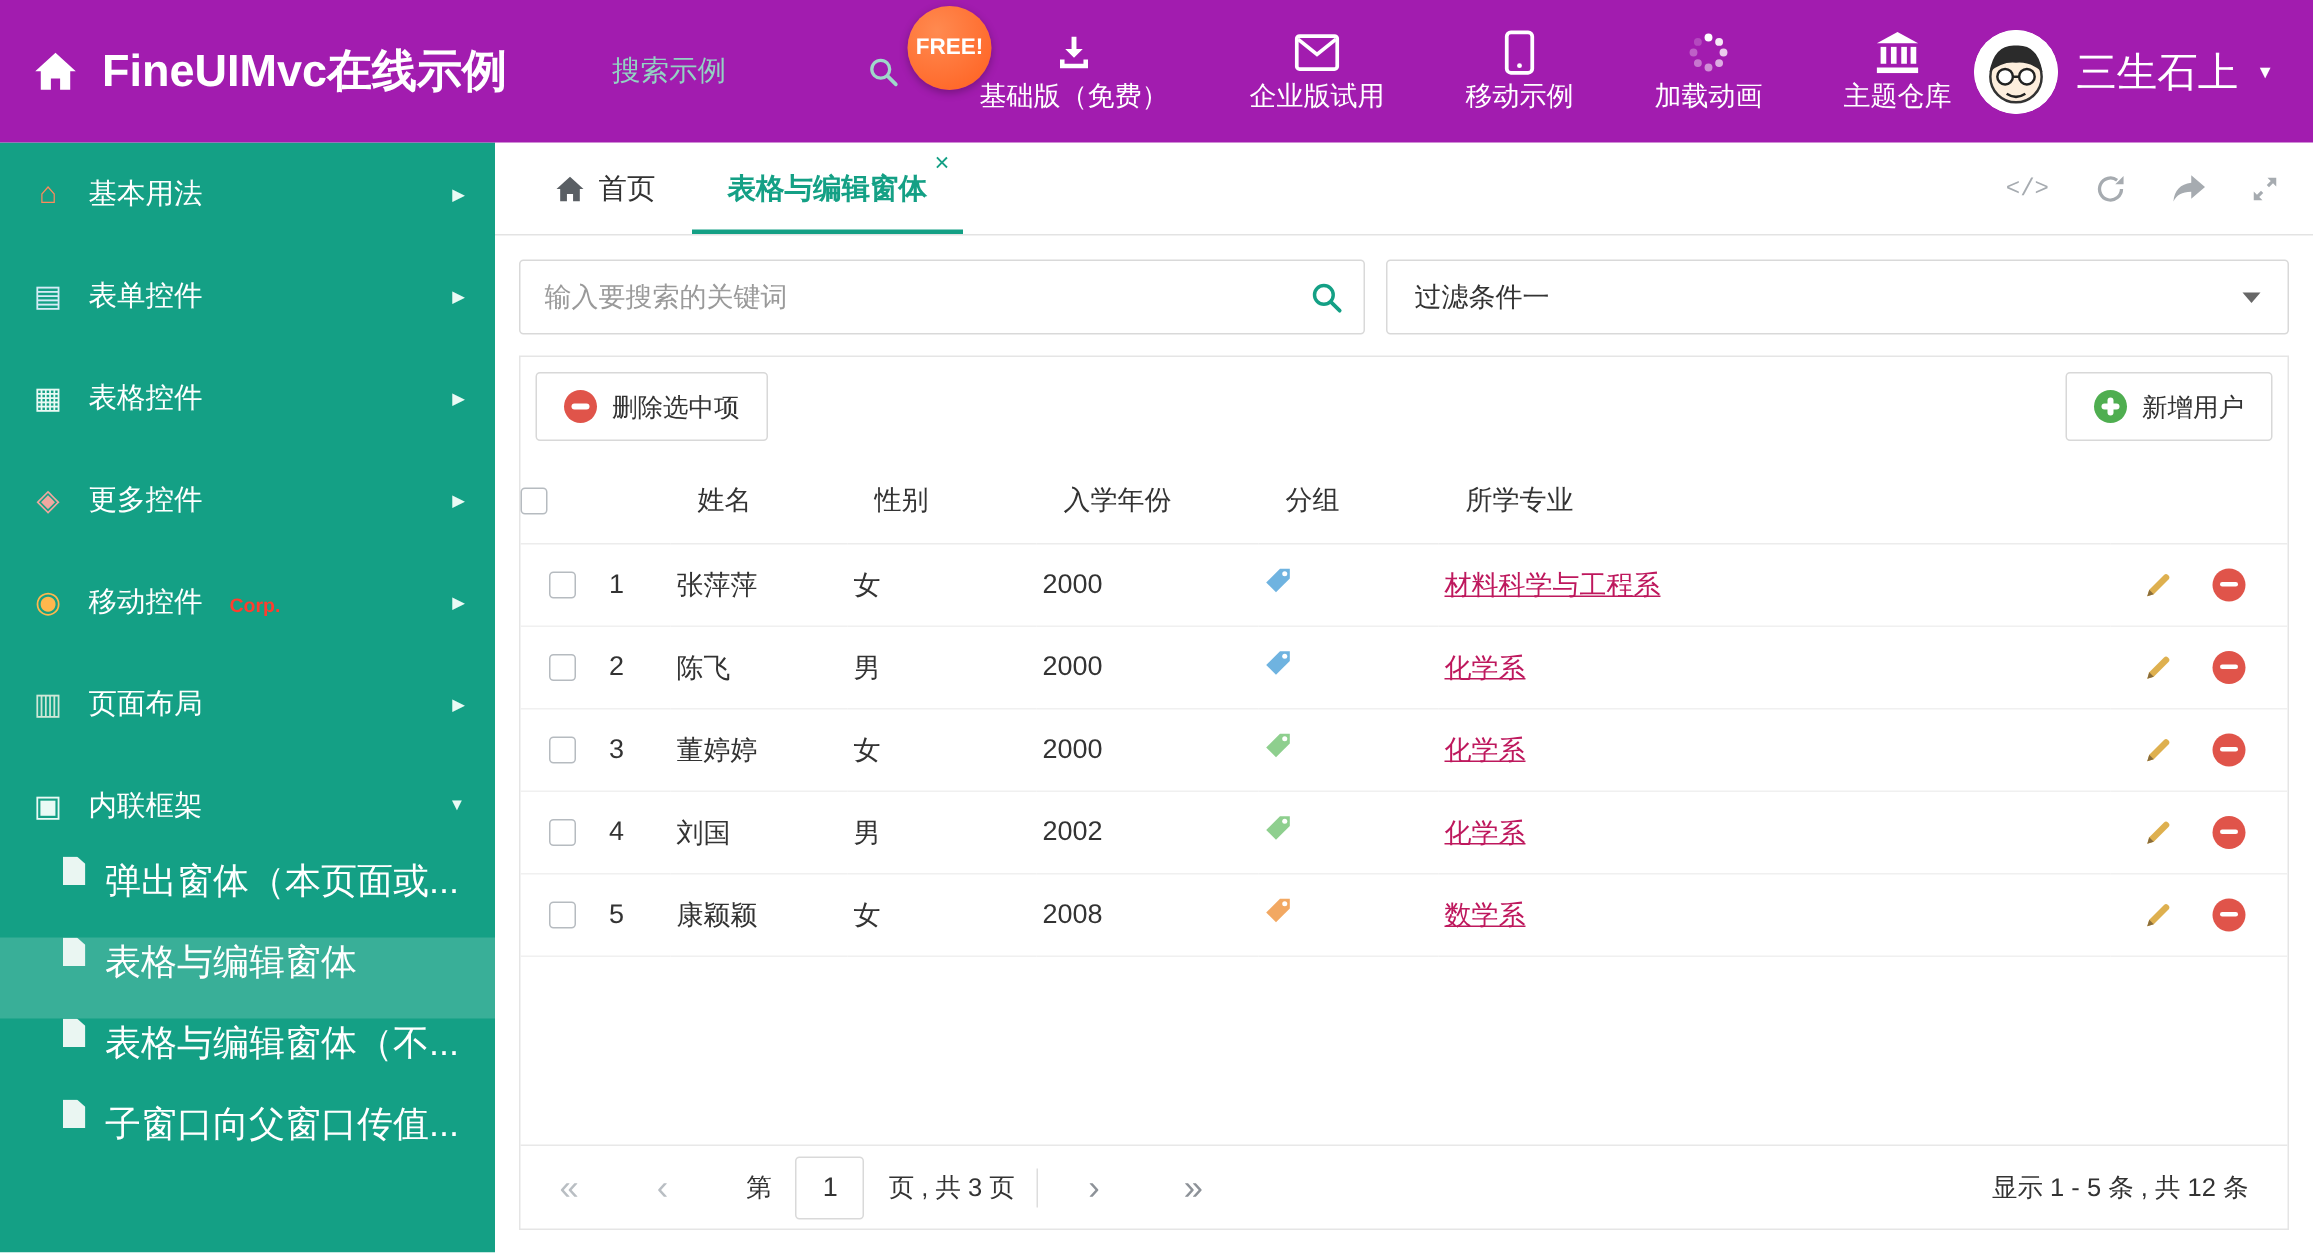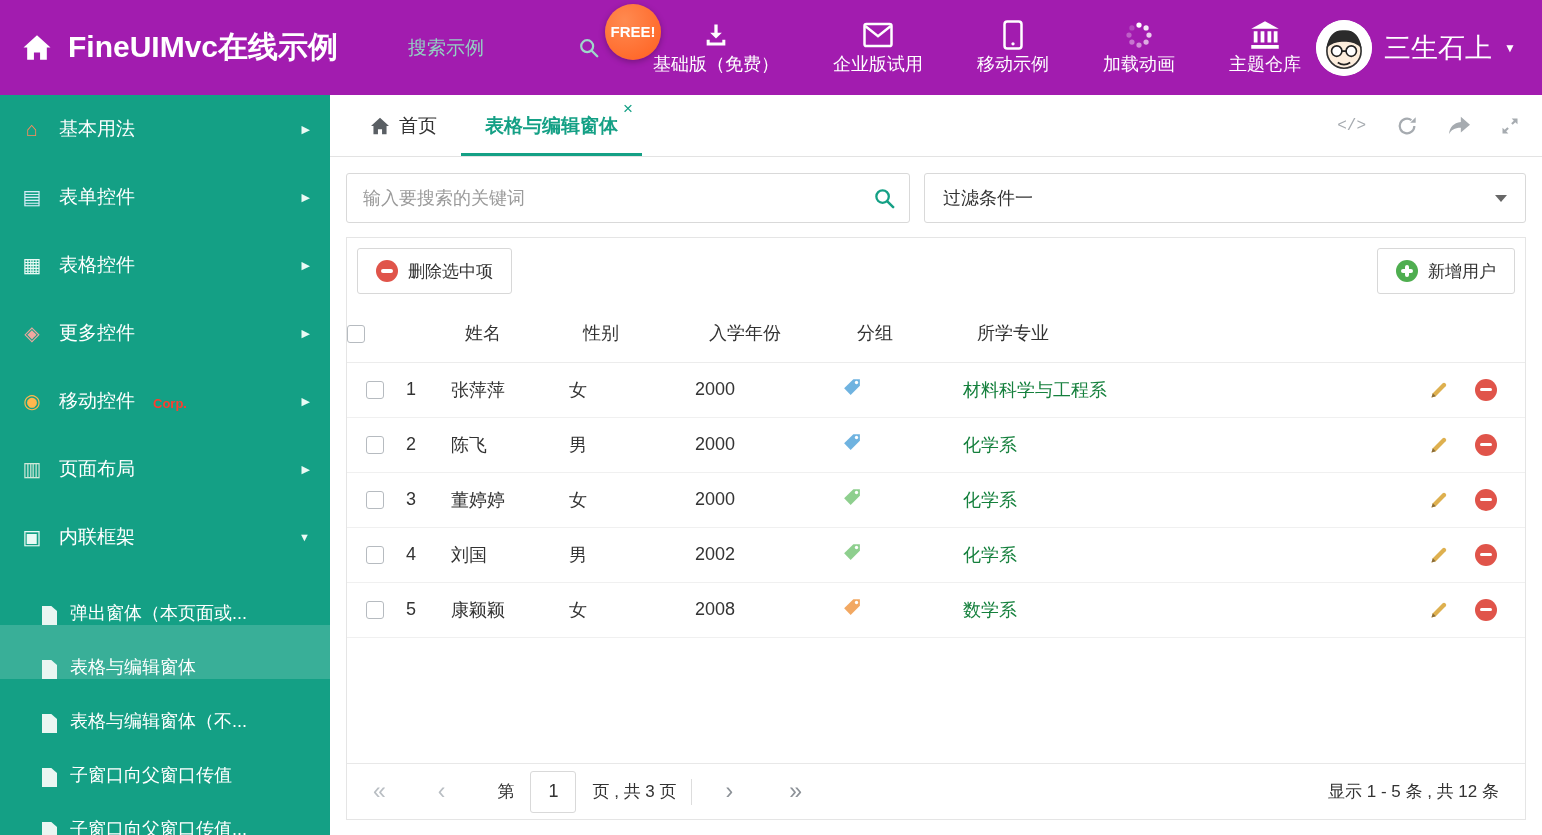--- a/index.html
+++ b/index.html
@@ -26,21 +26,21 @@
   .avatar{width:56px;height:56px;border-radius:50%;overflow:hidden;background:#fff;flex:none}
 
   
   .layout{display:flex;height:740px}
   .sidebar{width:330px;background:#14a085;flex:none;color:#fff;overflow:hidden}
   .side-item{height:68px;display:flex;align-items:center;gap:15px;padding:0 20px;font-size:19px;cursor:pointer}
   .side-icon{width:24px;text-align:center;font-size:20px;flex:none}
   .ic1{color:#ff8a5c}.ic2{color:#d6ecf7}.ic3{color:#eafaf5}.ic4{color:#f0a8a0}.ic5{color:#ffb74d}.ic6{color:#cfe8d8}.ic7{color:#eafaf5}
   .side-arrow{margin-left:auto;font-size:11px;color:#eafaf5}
   .corp{color:#ff3d2e;font-size:13px;font-weight:700;margin-left:3px;position:relative;top:2px}
-  .sub-item{height:54px;display:flex;align-items:flex-end;gap:13px;padding:0 20px 0 42px;font-size:18px;cursor:pointer;white-space:nowrap}
+  .sub-item{height:54px;display:flex;align-items:flex-start;gap:13px;padding:0 20px 0 42px;font-size:24px;cursor:pointer;white-space:nowrap}
   .sub-item.active{background:rgba(255,255,255,.16)}
   .file-icon{width:15px;height:19px;background:#eaf6f2;clip-path:polygon(0 0,62% 0,100% 26%,100% 100%,0 100%);flex:none}
 
   
   .main{flex:1;display:flex;flex-direction:column;min-width:0;background:#fff}
   .tabbar{height:62px;border-bottom:1px solid #e3e3e3;display:flex;align-items:stretch;padding-left:16px;flex:none}
   .tab{display:flex;align-items:center;gap:9px;padding:0 24px;font-size:19px;color:#333;position:relative;cursor:pointer}
   .tab.active{color:#14a085;font-weight:700;box-shadow:inset 0 -3px 0 #14a085}
   .tab-close{position:absolute;top:5px;right:9px;font-size:17px;color:#14a085;font-weight:400;line-height:1}
   .tab-tools{margin-left:auto;display:flex;align-items:center;gap:30px;padding-right:22px;color:#a6abb0}
@@ -64,21 +64,21 @@
   .icon-minus::after{content:"";position:absolute;left:5px;right:5px;top:9px;height:3.5px;background:#fff;border-radius:2px}
   .icon-plus{width:22px;height:22px;border-radius:50%;background:#4fae50;position:relative;display:inline-block;flex:none}
   .icon-plus::before{content:"";position:absolute;left:5px;right:5px;top:9px;height:3.5px;background:#fff;border-radius:2px}
   .icon-plus::after{content:"";position:absolute;top:5px;bottom:5px;left:9px;width:3.5px;background:#fff;border-radius:2px}
 
   table.grid{width:100%;border-collapse:collapse;flex:none;table-layout:fixed}
   .grid th{height:58px;border-bottom:1px solid #ececec;font-weight:400;font-size:18px;text-align:left;padding-left:18px;color:#333}
   .grid td{height:55px;border-bottom:1px solid #f0f0f0;font-size:18px;padding-left:4px}
   .c-check{text-align:center;padding-left:0 !important}
   .checkbox{display:inline-block;width:18px;height:18px;border:1px solid #b6bbc0;border-radius:3px;background:#fff;vertical-align:middle;cursor:pointer}
-  .major-link{color:#15803d;cursor:pointer}
+  .major-link{color:#be185d;text-decoration:underline;cursor:pointer}
   .c-actions{padding-right:28px}
   .actions-wrap{display:flex;justify-content:flex-end;align-items:center;gap:26px}
   .act{cursor:pointer;display:flex;align-items:center}
 
   .pager{margin-top:auto;border-top:1px solid #e8e8e8;height:56px;display:flex;align-items:center;padding:0 26px;font-size:17px;color:#333;flex:none}
   .pg{font-size:23px;color:#b9bec3;cursor:pointer;margin-right:52px;line-height:1}
   .pg.fwd{color:#8d9298;margin-right:56px}
   .page-box{width:46px;height:42px;border:1px solid #d9d9d9;border-radius:3px;text-align:center;font-size:18px;margin:0 16px;outline:none;color:#333}
   .pg-div{width:1px;height:26px;background:#ddd;margin:0 34px 0 14px}
   .pager-summary{margin-left:auto}
@@ -222,24 +222,20 @@
       <span class="file-icon"></span>
       <span>弹出窗体（本页面或...</span>
     </div>
     <div class="sub-item active">
       <span class="file-icon"></span>
       <span>表格与编辑窗体</span>
     </div>
     <div class="sub-item">
       <span class="file-icon"></span>
       <span>表格与编辑窗体（不...</span>
-    </div>
-    <div class="sub-item">
-      <span class="file-icon"></span>
-      <span>子窗口向父窗口传值</span>
     </div>
     <div class="sub-item">
       <span class="file-icon"></span>
       <span>子窗口向父窗口传值...</span>
     </div>
   </aside>
 
   <main class="main">
     <div class="tabbar">
       <div class="tab">

